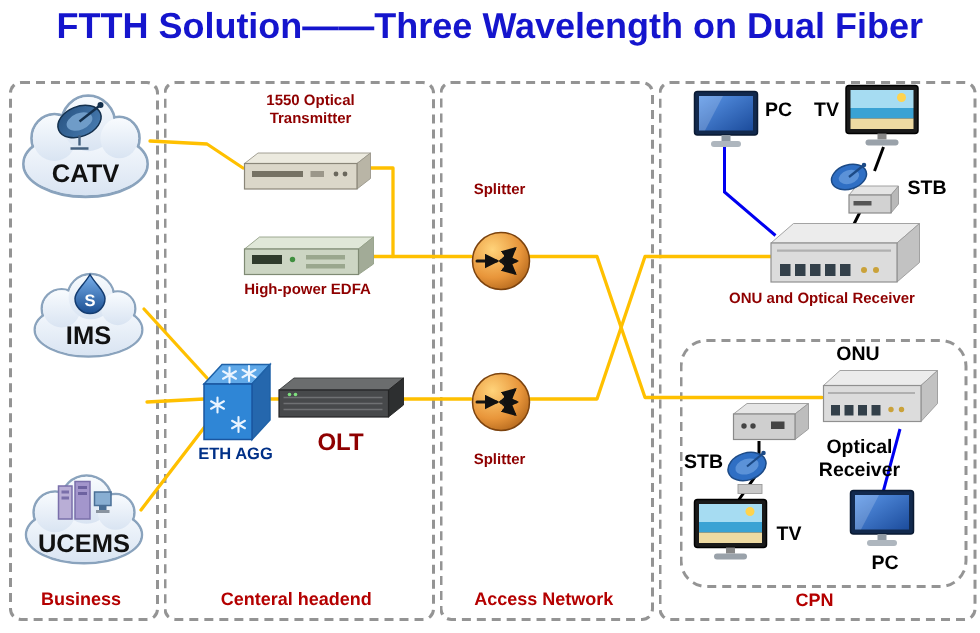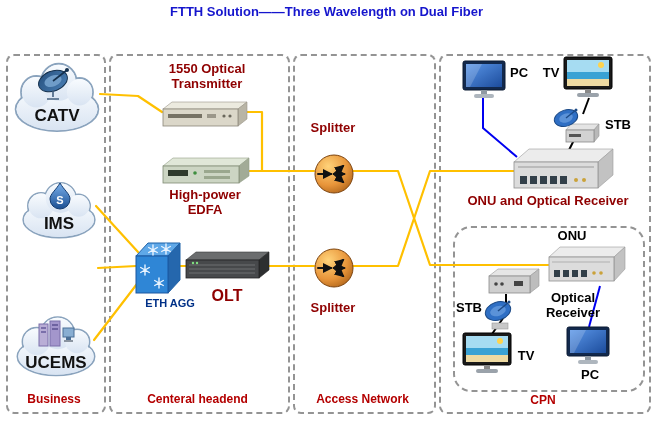--- a/index.html
+++ b/index.html
@@ -2,26 +2,26 @@
 <html><head>
 <meta charset="utf-8">
 <style>
   html,body{margin:0;padding:0;background:#fff;}
   #canvas{position:relative;width:653px;height:422px;background:#fff;overflow:hidden;
           font-family:"Liberation Sans",sans-serif;}
   .abs{position:absolute;}
   .box{position:absolute;border:2px dashed #949494;border-radius:8px;}
   .rbox{border-radius:18px;}
   .lbl{font-weight:bold;text-align:center;line-height:1.15;}
-  .cap{font-size:13px;color:#8f0000;}
+  .cap{font-size:10px;color:#8f0000;}
   .sec{font-size:12px;color:#b40000;}
   .blk{font-size:13px;color:#000;}
-  .navy{font-size:11px;color:#003087;margin-left:13px;}
+  .navy{font-size:11px;color:#003087;}
   .title{position:absolute;left:0;top:4px;width:100%;text-align:center;
-         font-size:13px;font-weight:bold;color:#1515cd;}
+         font-size:24px;font-weight:bold;color:#1515cd;}
   .cloud-svg{position:absolute;left:0;top:0;width:100%;height:100%;}
   .cloudlbl{font-size:17px;font-weight:bold;text-align:center;color:#111;}
   svg{display:block;}
   .z1{z-index:1}.z2{z-index:2}.z3{z-index:3}
 </style>
 </head>
 <body>
 
 <div id="canvas">
 

